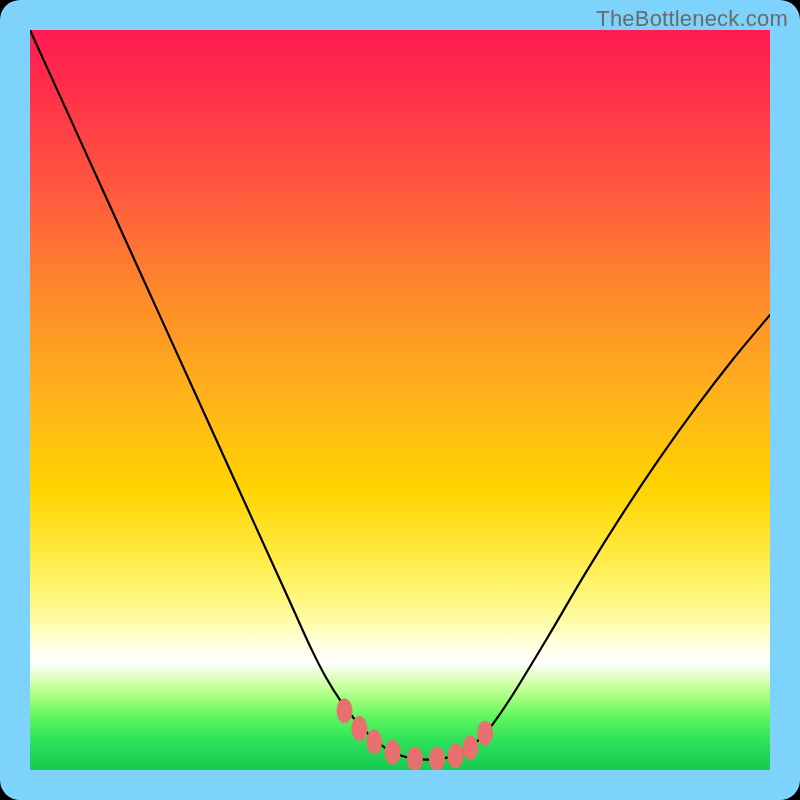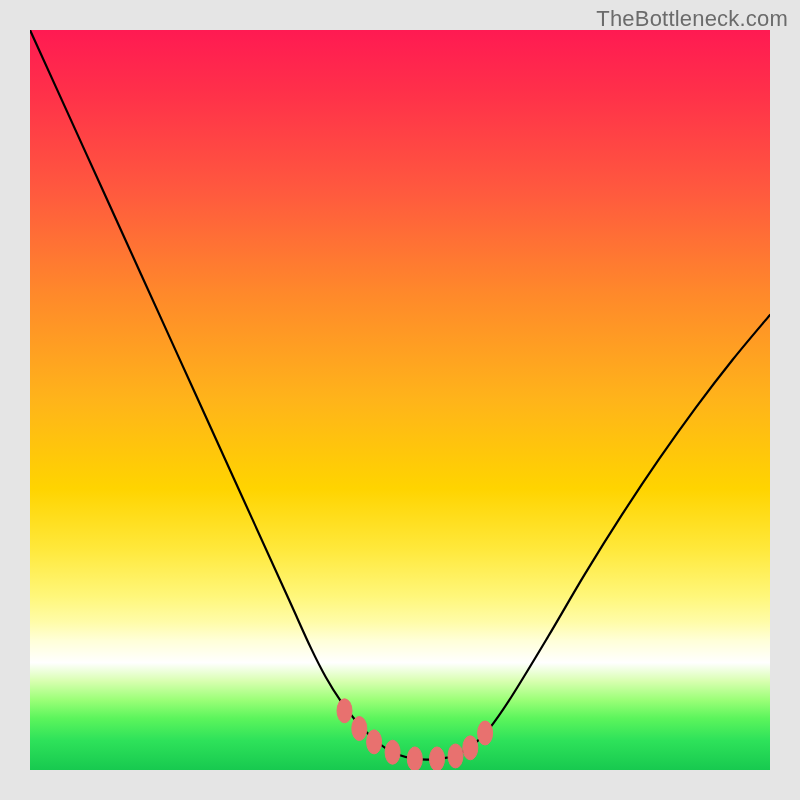--- a/index.html
+++ b/index.html
@@ -10,21 +10,22 @@
     background: #000;
     overflow: hidden;
     font-family: Arial, Helvetica, sans-serif;
   }
   .frame {
     position: absolute;
     left: 0;
     top: 0;
     width: 800px;
     height: 800px;
-    background: #e5e5e5;
+    background: #7dd3fc;
+    border-radius: 20px;
   }
   .plot {
     position: absolute;
     left: 30px;
     top: 30px;
     width: 740px;
     height: 740px;
     
     background: linear-gradient(
       to bottom,

